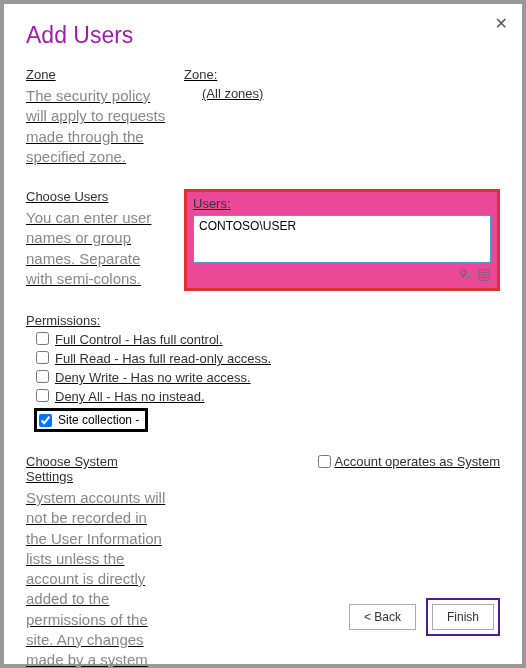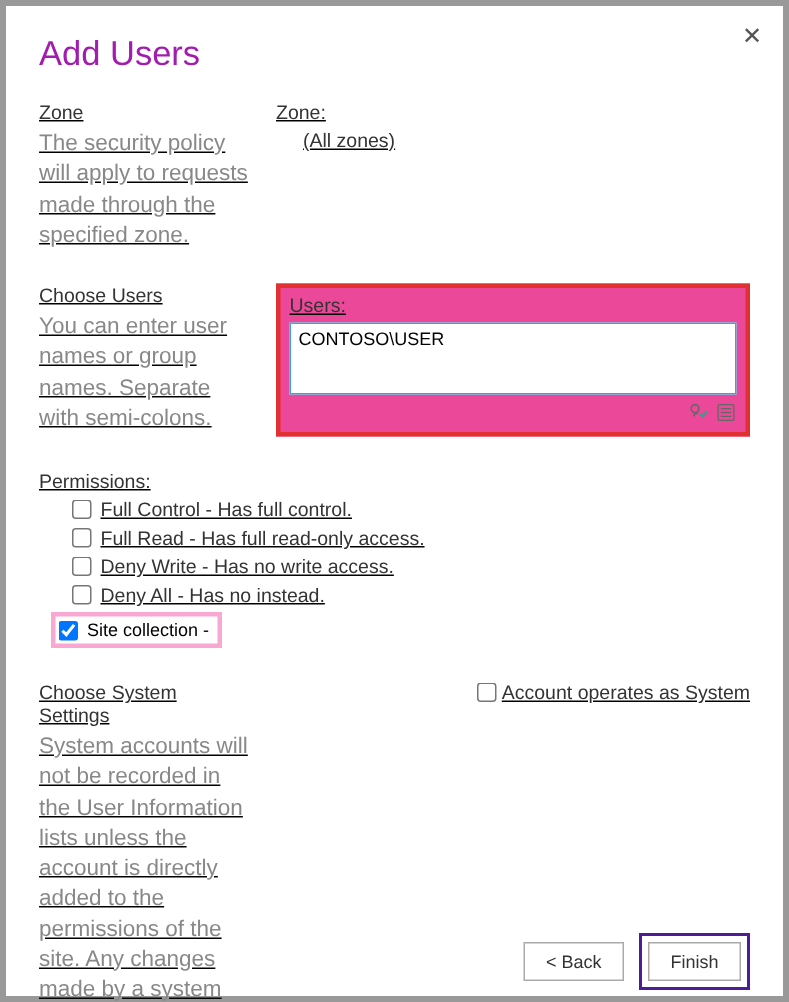--- a/index.html
+++ b/index.html
@@ -107,50 +107,48 @@
     }
     .perm-list {
       display: flex;
       flex-direction: column;
       gap: 4px;
       margin-top: 2px;
       margin-left: 10px;
     }
     .perm-item {
       display: flex;
-      align-items: center;
       gap: 6px;
       font-size: 13px;
       color: #333;
-      margin-left: 12px;
     }
     .perm-item input[type="checkbox"] {
       width: 13px;
       height: 13px;
       cursor: pointer;
     }
     .perm-highlight {
-      border: 3px solid #f9a8d4;
+      border: 3px solid #000000;
       display: inline-flex;
       align-items: center;
       gap: 6px;
       padding: 2px 6px 2px 2px;
       margin-left: -2px;
     }
     .sys-item {
       display: flex;
       align-items: center;
       gap: 4px;
       font-size: 13px;
       color: #333;
       justify-content: flex-end;
     }
     .footer {
       position: absolute;
-      bottom: 4px;
+      bottom: 28px;
       right: 22px;
       display: flex;
       gap: 10px;
       align-items: center;
     }
     .btn {
       border: 1px solid #aaa;
       background: #fff;
       padding: 5px 14px;
       font-size: 12px;

